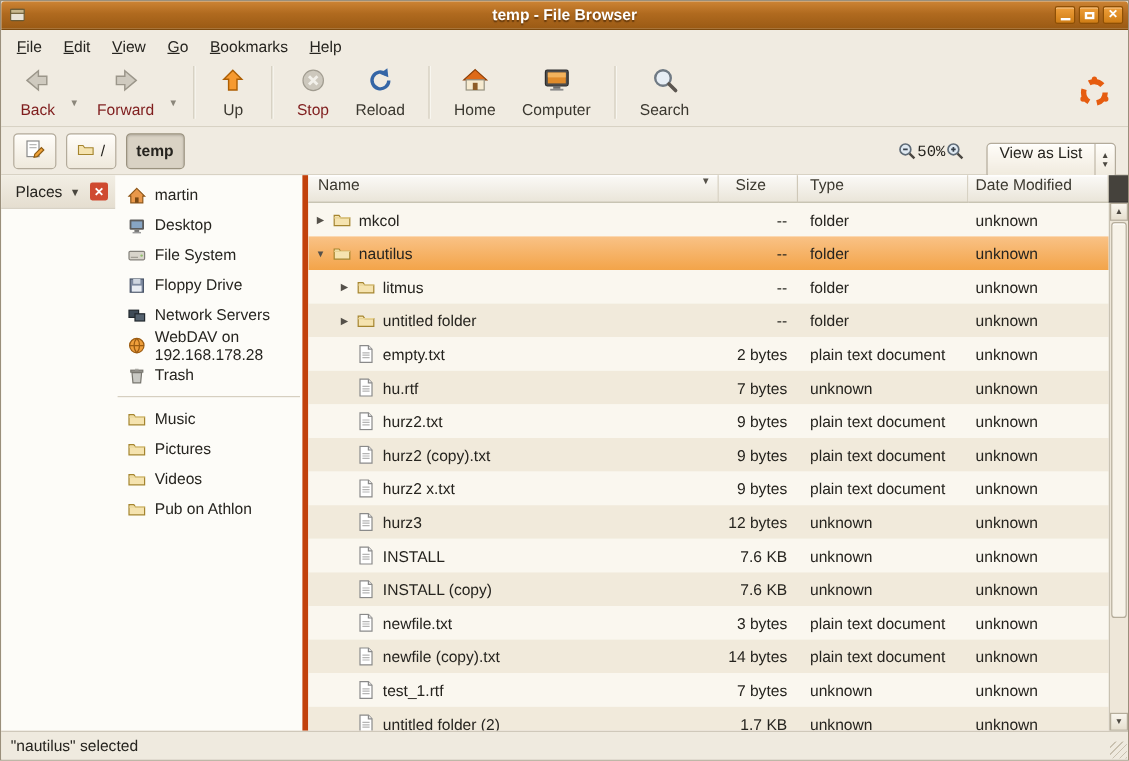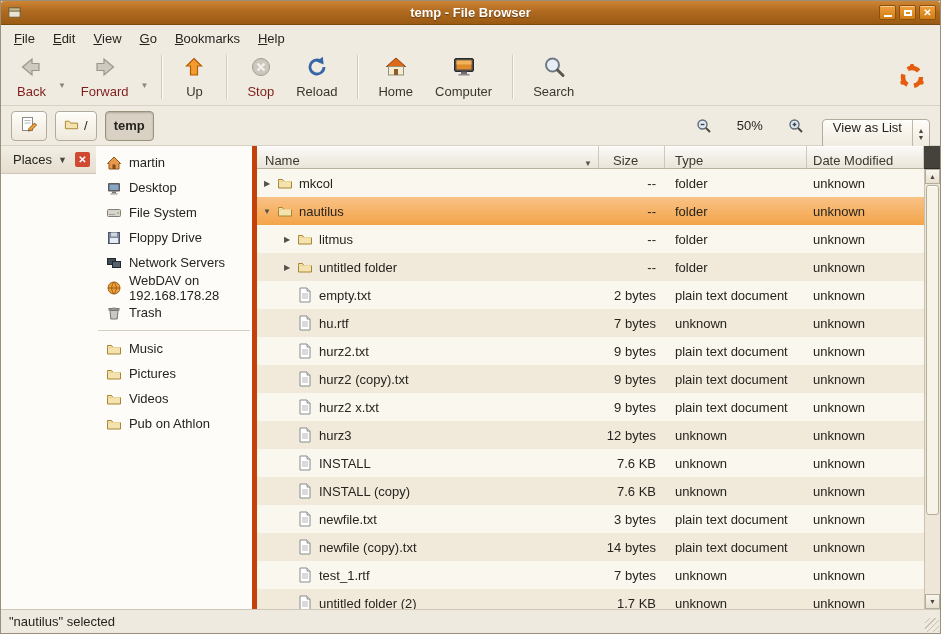--- a/index.html
+++ b/index.html
@@ -38,21 +38,21 @@
   .throbber { margin-right:6px; display:flex; }
 
   
   .locationbar { height:40px; flex:0 0 40px; display:flex; align-items:center; gap:8px; padding:5px 10px;
     border-bottom:1px solid #d8d2c4; background:#f0ebe1; }
   .lbtn { height:30px; display:flex; align-items:center; gap:5px; padding:0 8px;
     border:1px solid #b3ab9b; border-radius:4px; background:linear-gradient(180deg,#fffdf9,#efe9dc);
     box-shadow:inset 0 1px 0 #fff; }
   .lbtn.pressed { background:#d9d2c4; box-shadow:inset 0 1px 2px rgba(0,0,0,.2); border-color:#9a927f; }
   .lspacer { flex:1; }
-  .zoom-cluster { display:flex; align-items:flex-start; gap:25px; margin-right:10px; }
+  .zoom-cluster { display:flex; align-items:flex-end; gap:0; margin-right:10px;font-family:Liberation Mono, monospace; }
   .icon-flat { display:flex; }
   .combo { height:30px; display:flex; align-items:flex-start; border:1px solid #b3ab9b; border-radius:4px;
     background:linear-gradient(180deg,#fffdf9,#efe9dc); box-shadow:inset 0 1px 0 #fff;margin-top:16px; }
   .combo .combo-label { padding:0 10px; }
   .combo .combo-arrows { border-left:1px solid #c0b8a7; width:17px; align-self:stretch; display:flex;
     flex-direction:column; align-items:center; justify-content:center; font-size:7px; line-height:7px; color:#4a473f; }
 
   
   .content { flex:1; min-height:0; display:flex; }
   .sidebar { width:256px; flex:0 0 256px; border-right:5px solid #c2410c; background:#fdfcf8; display:flex; flex-direction:row; }
@@ -62,21 +62,21 @@
   .places-caret { font-size:9px; color:#4a473f; }
   .side-close { margin-left:auto; width:15px; height:15px; border-radius:2px; background:#cf4a30; color:#fff;
     font-size:10px; font-weight:bold; display:flex; align-items:center; justify-content:center; }
   .sidebar-list { flex:1; overflow:hidden; padding-top:4px; }
   .side-item { height:25px; display:flex; align-items:center; gap:7px; padding-left:10px; }
   .sicon { width:16px; display:flex; }
   .side-sep { border-top:1px solid #d6cfc0; margin:5px 2px; }
 
   .main { flex:1; min-width:0; position:relative; display:flex; flex-direction:column; background:#fdfbf5; }
   .list-header { height:23px; flex:0 0 23px; display:flex; }
-  .hcell { display:flex; align-items:flex-end; justify-content:space-between; padding:0 6px 0 8px;
+  .hcell { display:flex; align-items:flex-start; justify-content:space-between; padding:0 6px 0 8px;
     background:linear-gradient(180deg,#fbfaf7,#eae5d9); border-right:1px solid #cfc8b8; border-bottom:1px solid #b9b29f;
     box-shadow:inset 0 1px 0 #fff; color:#3b382f; white-space:nowrap; overflow:hidden;gap:47px; }
   .h-name { width:342px; flex:0 0 342px; }
   .h-size { width:66px; flex:0 0 66px; padding-left:14px; }
   .h-type { width:142px; flex:0 0 142px; padding-left:10px; }
   .h-date { flex:1; padding-left:6px; }
   .h-corner { width:16px; flex:0 0 16px; background:#45423c; border-bottom:1px solid #2e2c28; }
   .sort-arrow { font-size:8px; color:#56524a; }
 
   .file-list-body { flex:1; overflow:hidden; margin-right:16px; }

